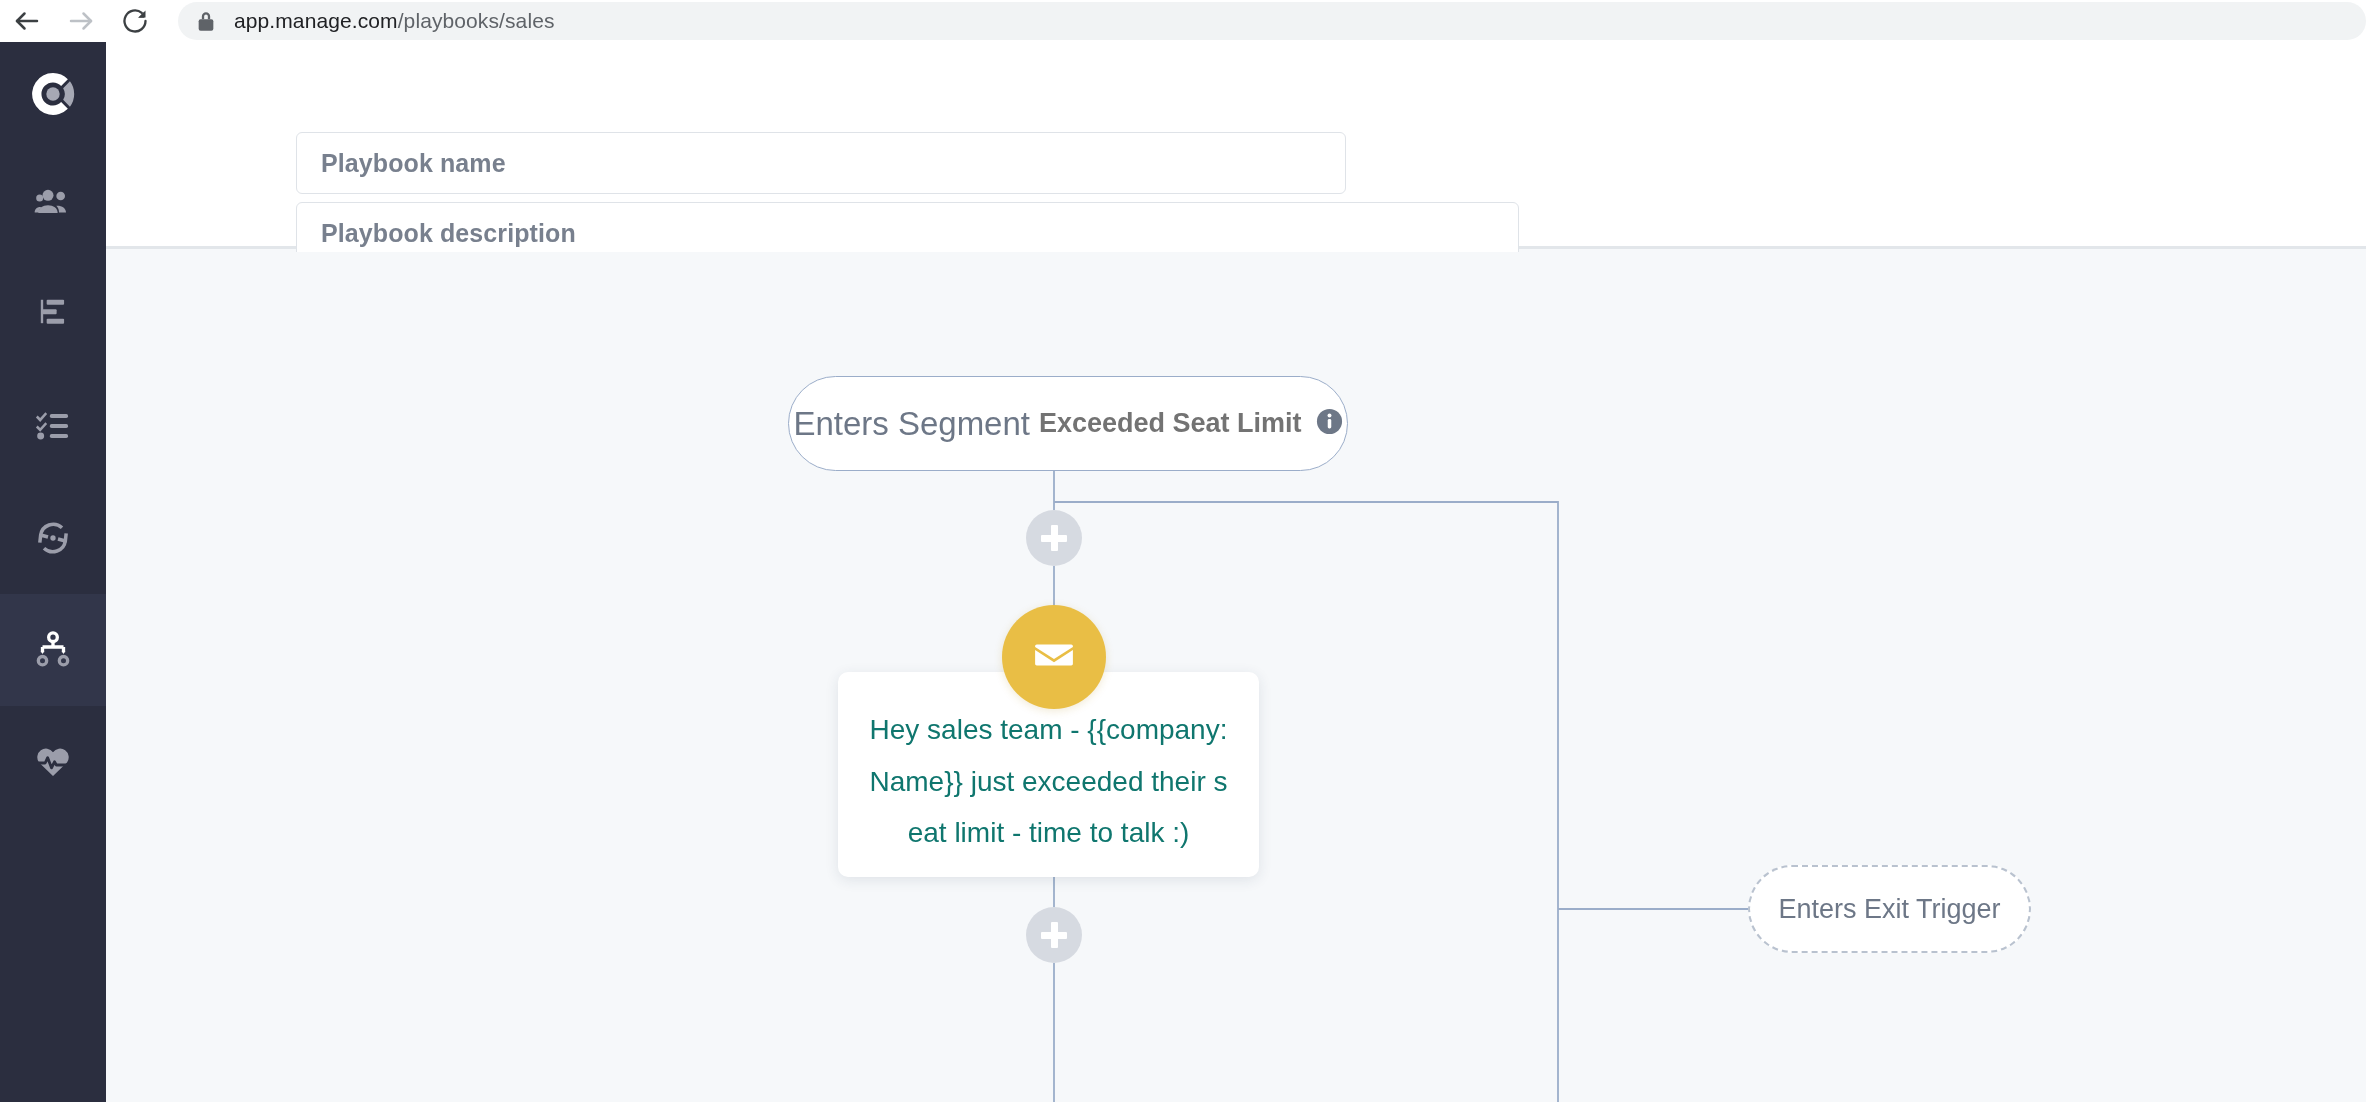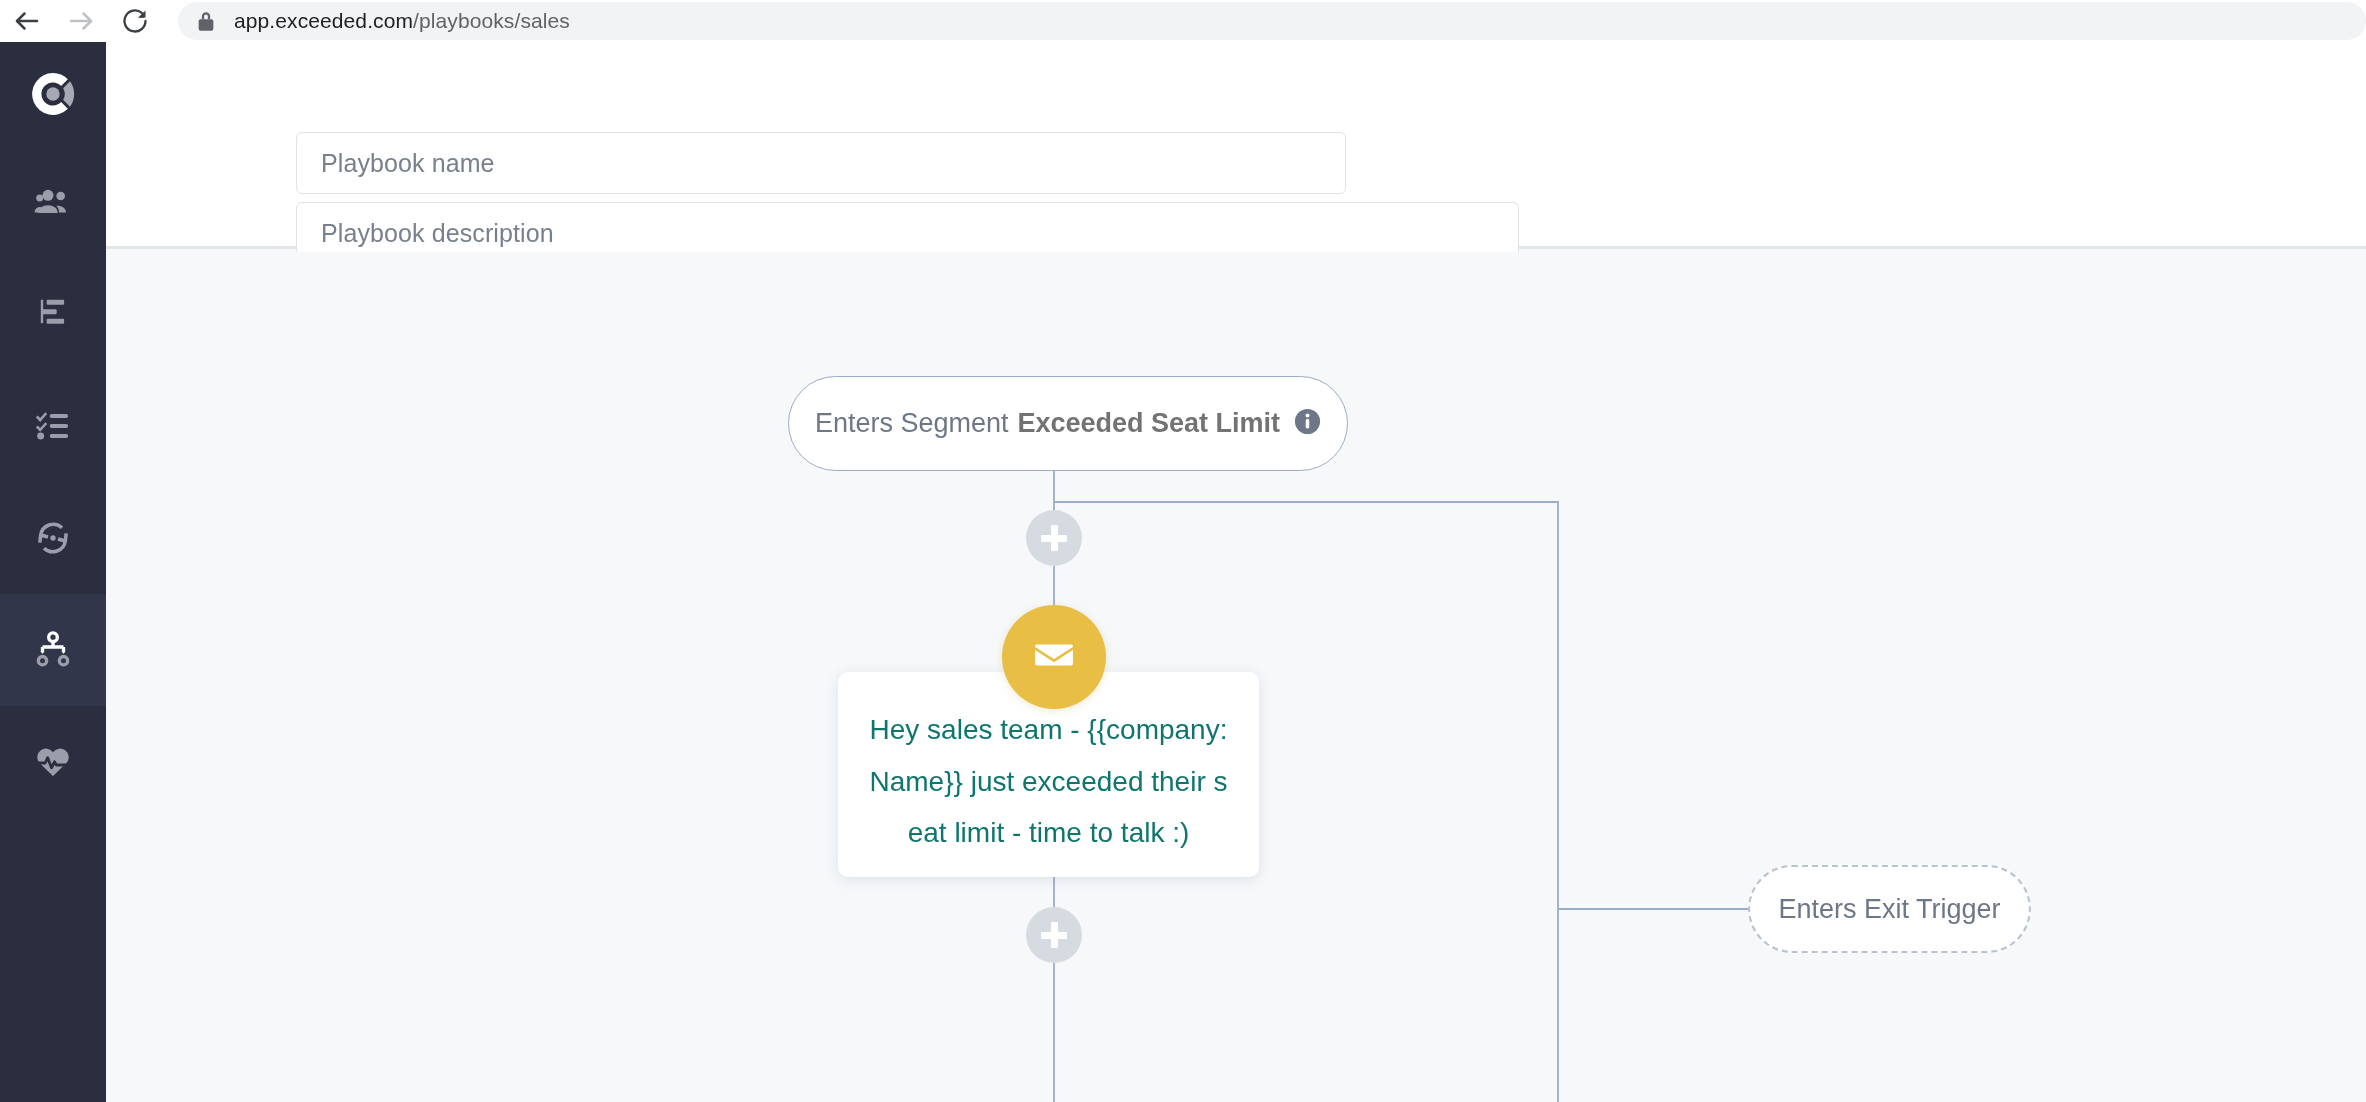--- a/index.html
+++ b/index.html
@@ -57,39 +57,39 @@
   
   .form-header {
     position: absolute; left: 0; top: 0; width: 2260px; height: 207px;
     background: #ffffff; border-bottom: 3px solid #e2e6ea;
   }
   .field {
     position: absolute; background: #fff;
     border: 1px solid #dfe3e8; border-radius: 6px;
     display: flex; align-items: center; padding: 0 24px;
   }
-  .field .ph { font-size: 25px; color: #78808e; letter-spacing: .1px; }
+  .field .ph { font-size: 25px; color: #78808e; letter-spacing: .1px; font-weight: bold; }
   #field-name { left: 190px; top: 90px; width: 1050px; height: 62px; }
   #field-desc { left: 190px; top: 160px; width: 1223px; height: 62px; }
 
   
   .canvas {
     position: absolute; left: 0; top: 210px;
     width: 2260px; height: 850px; background: #f6f8fa;
   }
   .edges { position: absolute; left: 0; top: 0; width: 2260px; height: 850px; }
 
   .node { position: absolute; }
 
   .pill-trigger {
     left: 682px; top: 124px; width: 560px; height: 95px;
     background: #ffffff; border: 1.6px solid #9badc9; border-radius: 48px;
     display: flex; align-items: center; justify-content: center; gap: 0;
   }
-  .pill-trigger .t-normal { font-size: 27px; color: #6d7787; }
+  .pill-trigger .t-normal { font-size: 33px; color: #6d7787; }
   .pill-trigger .t-bold { font-size: 27px; color: #737373; font-weight: bold; margin-left: 9px; }
   .info-icon { margin-left: 14px; display: block; }
 
   .plus-btn {
     width: 56px; height: 56px; border-radius: 50%;
     background: #d6dae1; display: flex; align-items: center; justify-content: center;
   }
   #plus-top { left: 920px; top: 258px; }
   #plus-bottom { left: 920px; top: 655px; }
   .plus-btn::before, .plus-btn::after {
@@ -152,21 +152,21 @@
       </svg>
     </span>
   </div>
   <div class="omnibox">
     <span class="lock-icon">
       <svg width="20" height="22" viewBox="0 0 16 18" fill="#5f6368">
         <rect x="2" y="7.6" width="12" height="9.4" rx="1.6"></rect>
         <path d="M4.6 7.6 V5.2 a3.4 3.4 0 0 1 6.8 0 V7.6 h-1.9 V5.2 a1.5 1.5 0 0 0-3 0 V7.6 Z"></path>
       </svg>
     </span>
-    <span class="url-text"><span class="host">app.exceeded.com</span><span>/playbooks/sales</span></span>
+    <span class="url-text"><span class="host">app.manage.com</span><span>/playbooks/sales</span></span>
   </div>
 </div>
 
 <div class="app">
 
   <nav class="sidebar">
     <div class="logo-slot">
       <svg width="46" height="46" viewBox="0 0 44 44">
         <path d="M22 2 a20 20 0 1 0 14.2 34.1 l-6.4-6.4 A11 11 0 1 1 29.8 14.3 L36.2 7.9 A20 20 0 0 0 22 2 Z" fill="#ffffff"></path>
         <path d="M38.2 9.9 a20 20 0 0 1 0 24.2 l-6.5-6.5 a11 11 0 0 0 0-11.2 Z" fill="#a6a8b4"></path>

